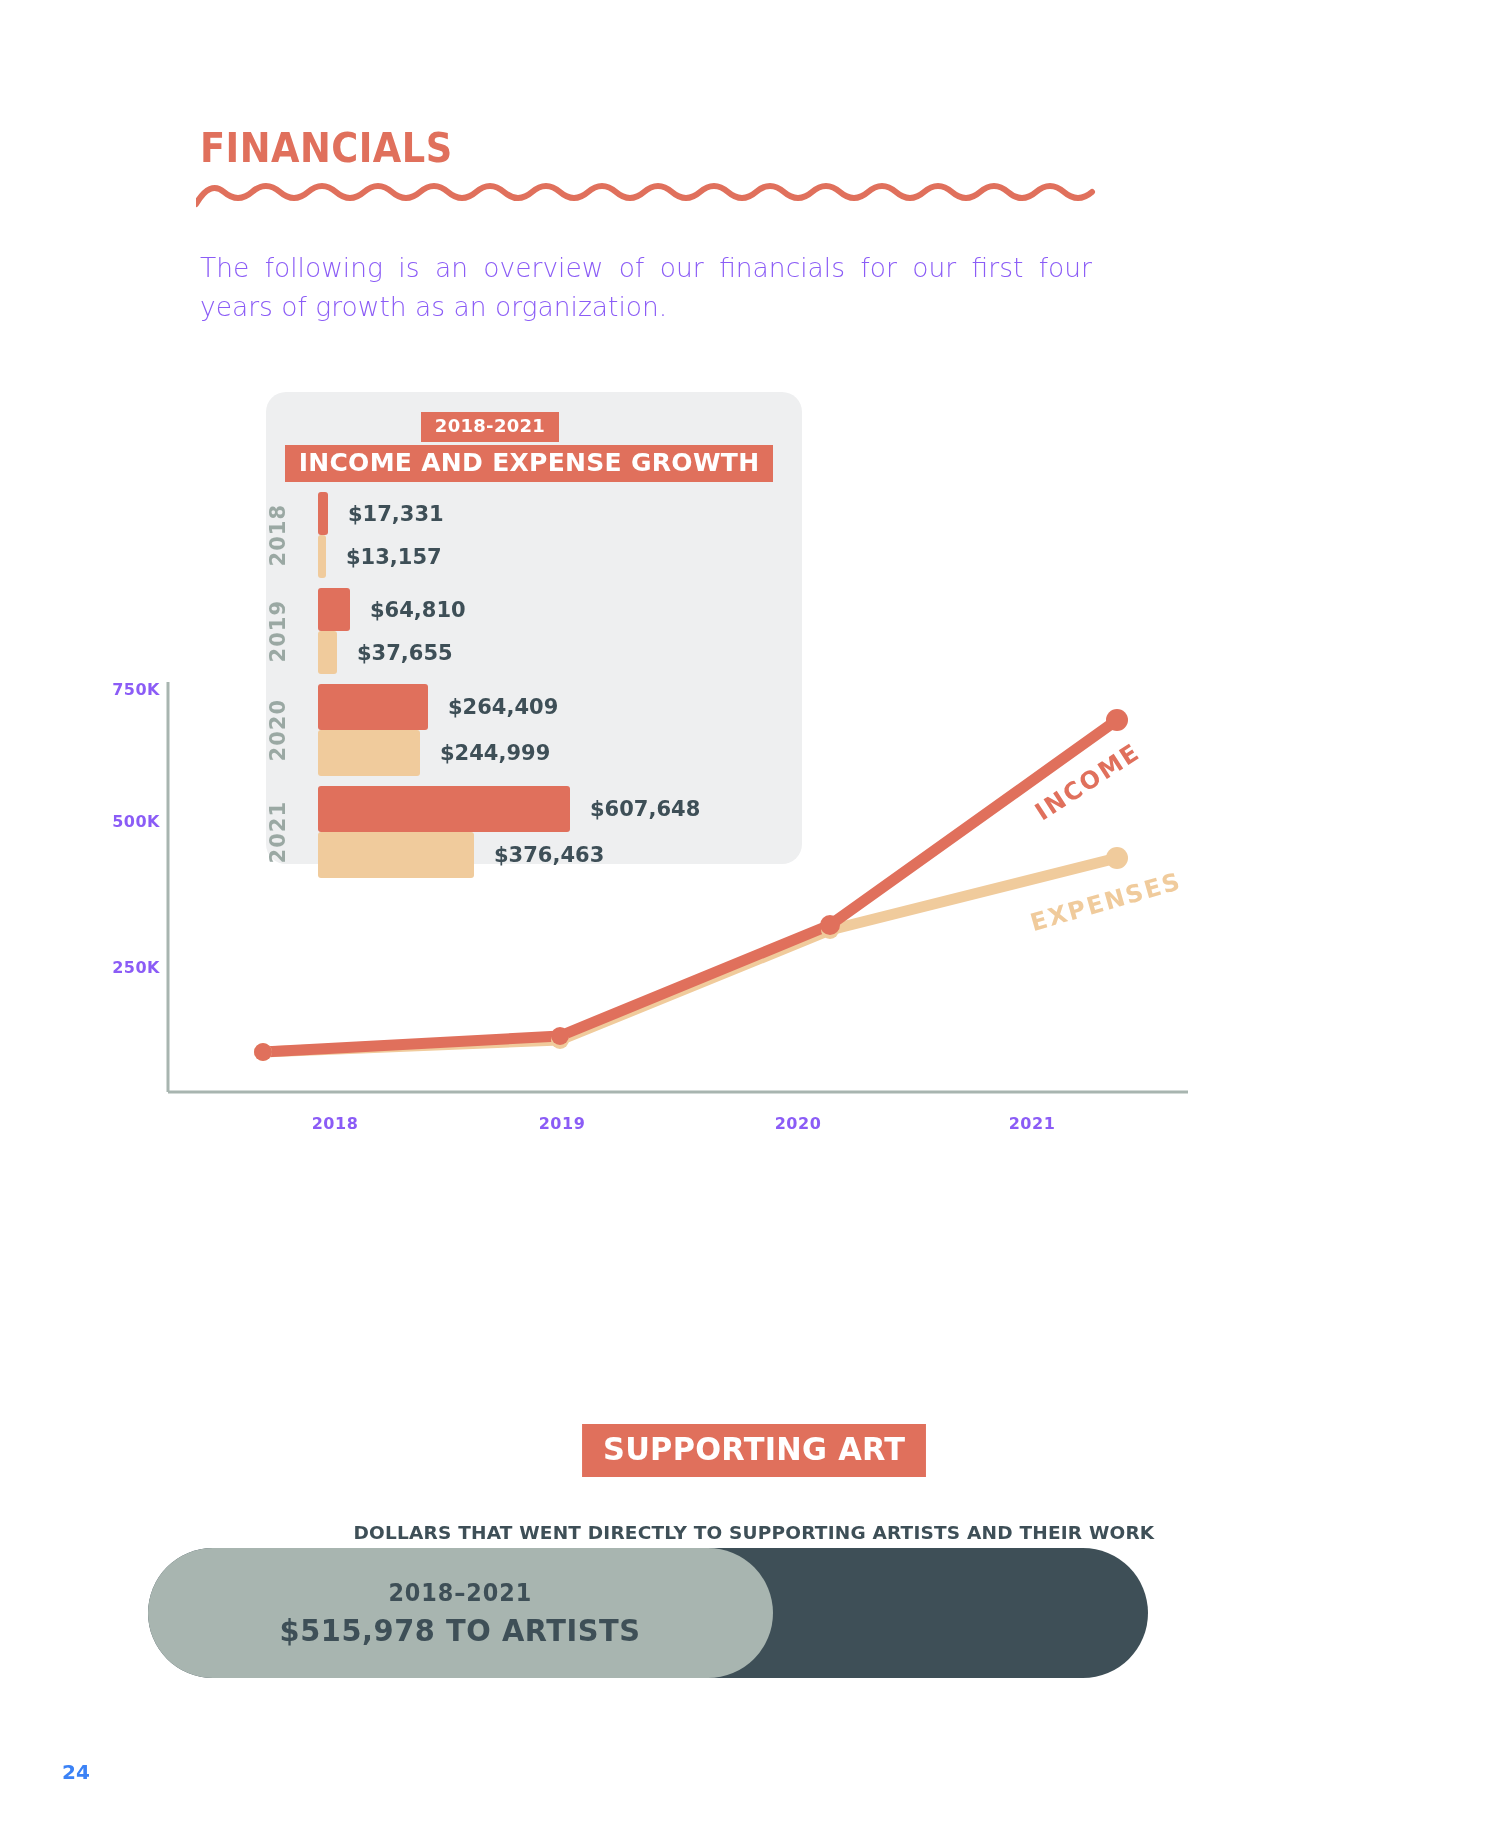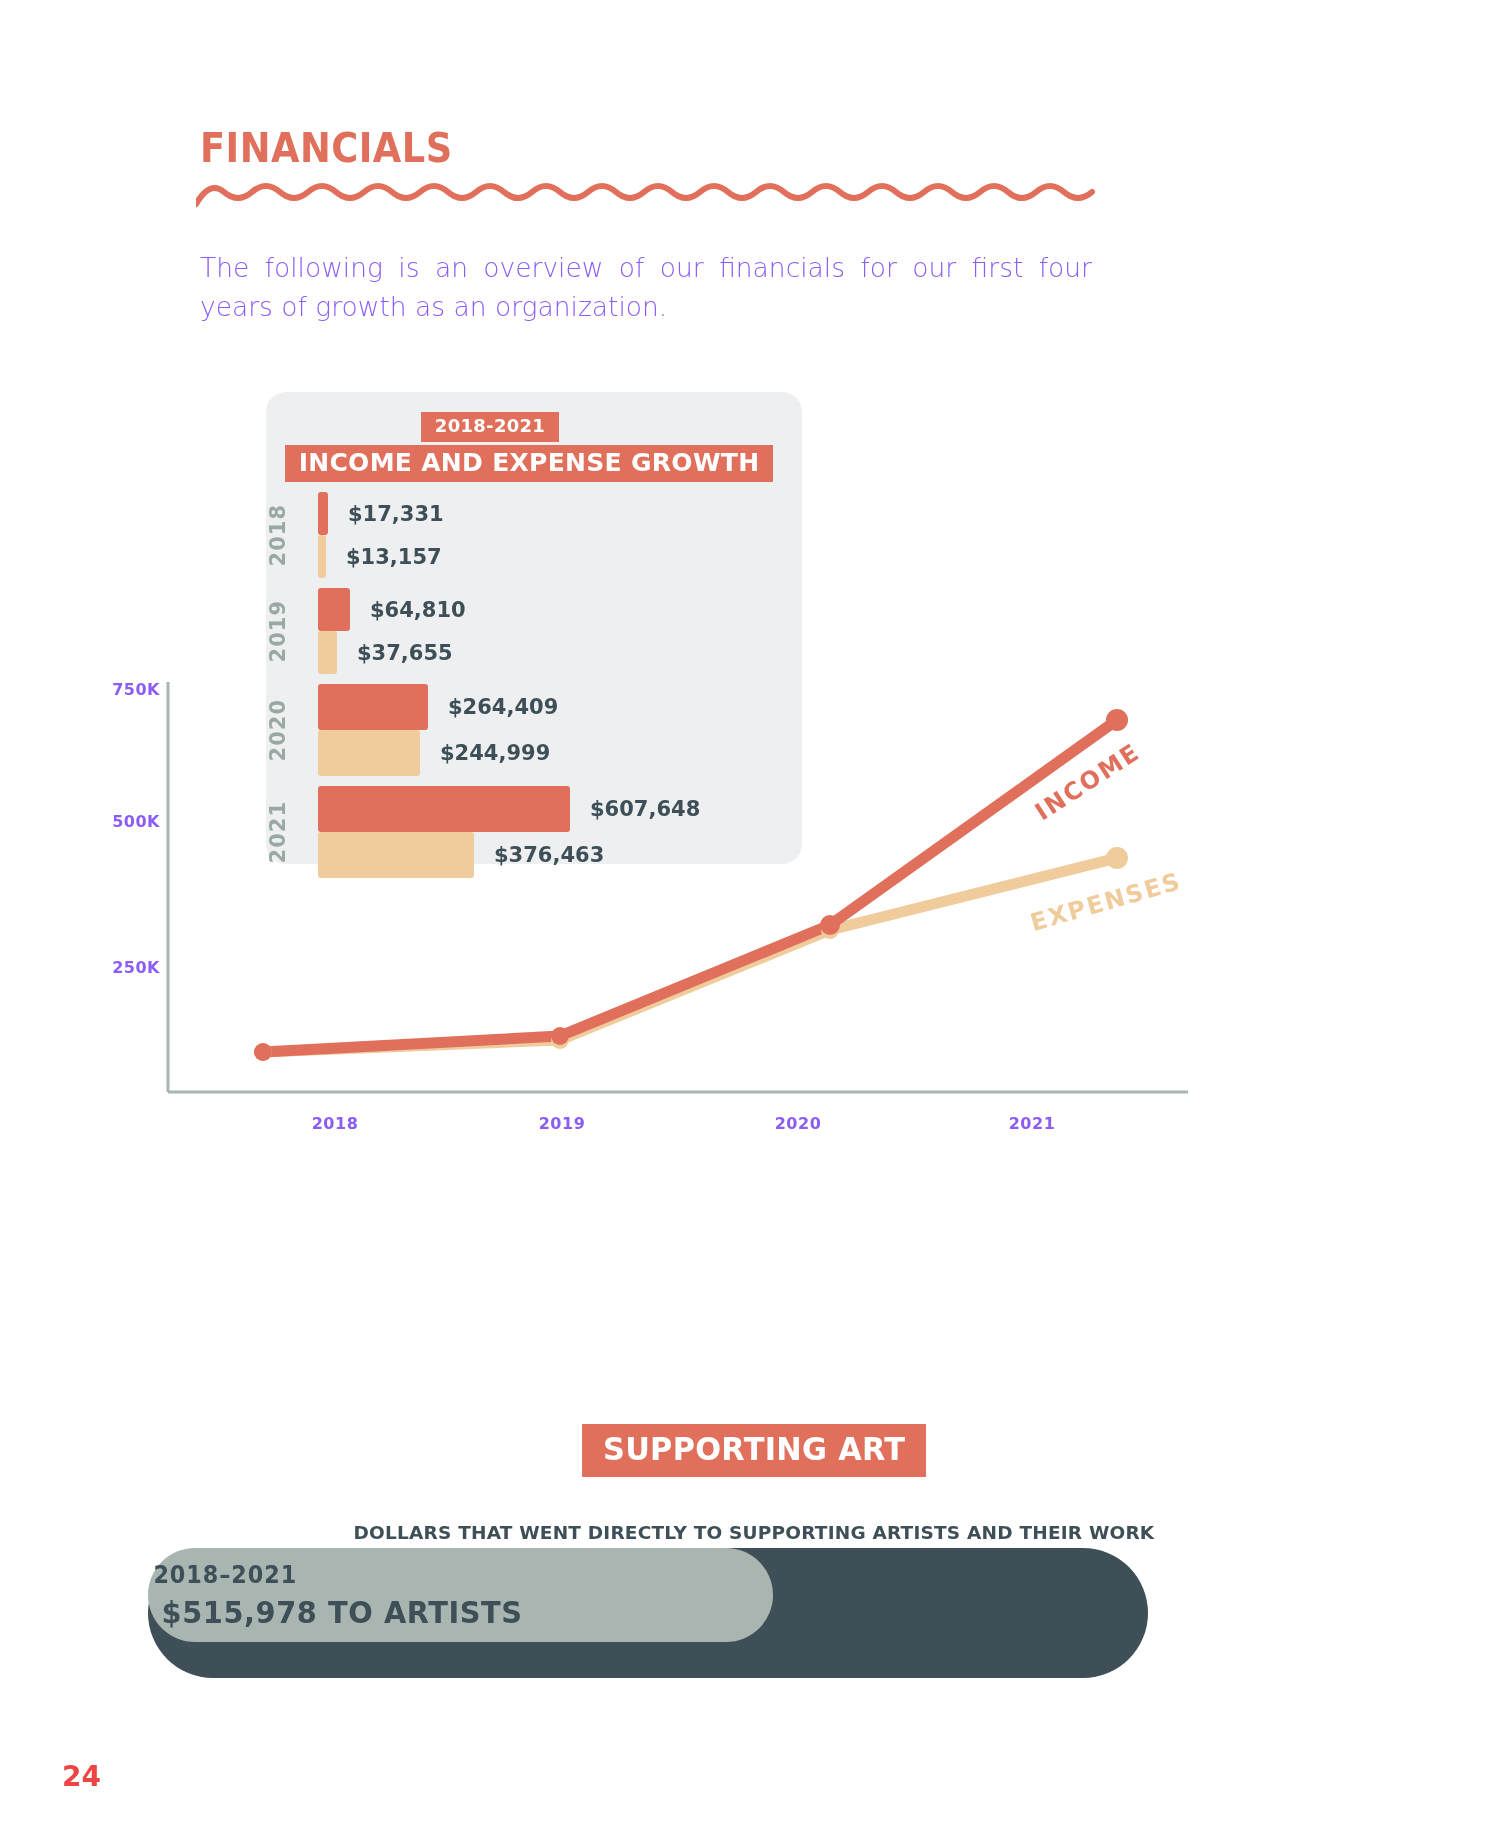--- a/index.html
+++ b/index.html
@@ -186,26 +186,26 @@
     width: 1000px;
     height: 130px;
     background: #3e4f57;
     border-radius: 65px;
   }
   #support-fill {
     position: absolute;
     left: 0;
     top: 0;
     width: 625px;
-    height: 94px;
+    height: 130px;
     background: #a8b5b0;
     border-radius: 65px;
     display: flex;
     flex-direction: column;
-    align-items: flex-start;
+    align-items: center;
     justify-content: center;
   }
   #support-years {
     color: #3e4f57;
     font-family: "DejaVu Sans", sans-serif;
     font-weight: bold;
     font-size: 24px;
     letter-spacing: 1px;
     transform: scaleX(0.93);
   }
@@ -217,24 +217,24 @@
     letter-spacing: 0.6px;
     margin-top: 5px;
     transform: scaleX(0.93);
   }
 
   
   #page-number {
     position: absolute;
     left: 62px;
     top: 1760px;
-    color: #ef4444;
-    font-family: "DejaVu Sans", sans-serif;
-    font-weight: bold;
-    font-size: 28px;
+    color: #3b82f6;
+    font-family: "DejaVu Sans", sans-serif;
+    font-weight: bold;
+    font-size: 20px;
   }
 
   .series-label {
     position: absolute;
     font-family: "DejaVu Sans", sans-serif;
     font-weight: bold;
     font-size: 24px;
     letter-spacing: 2px;
   }
 </style>

